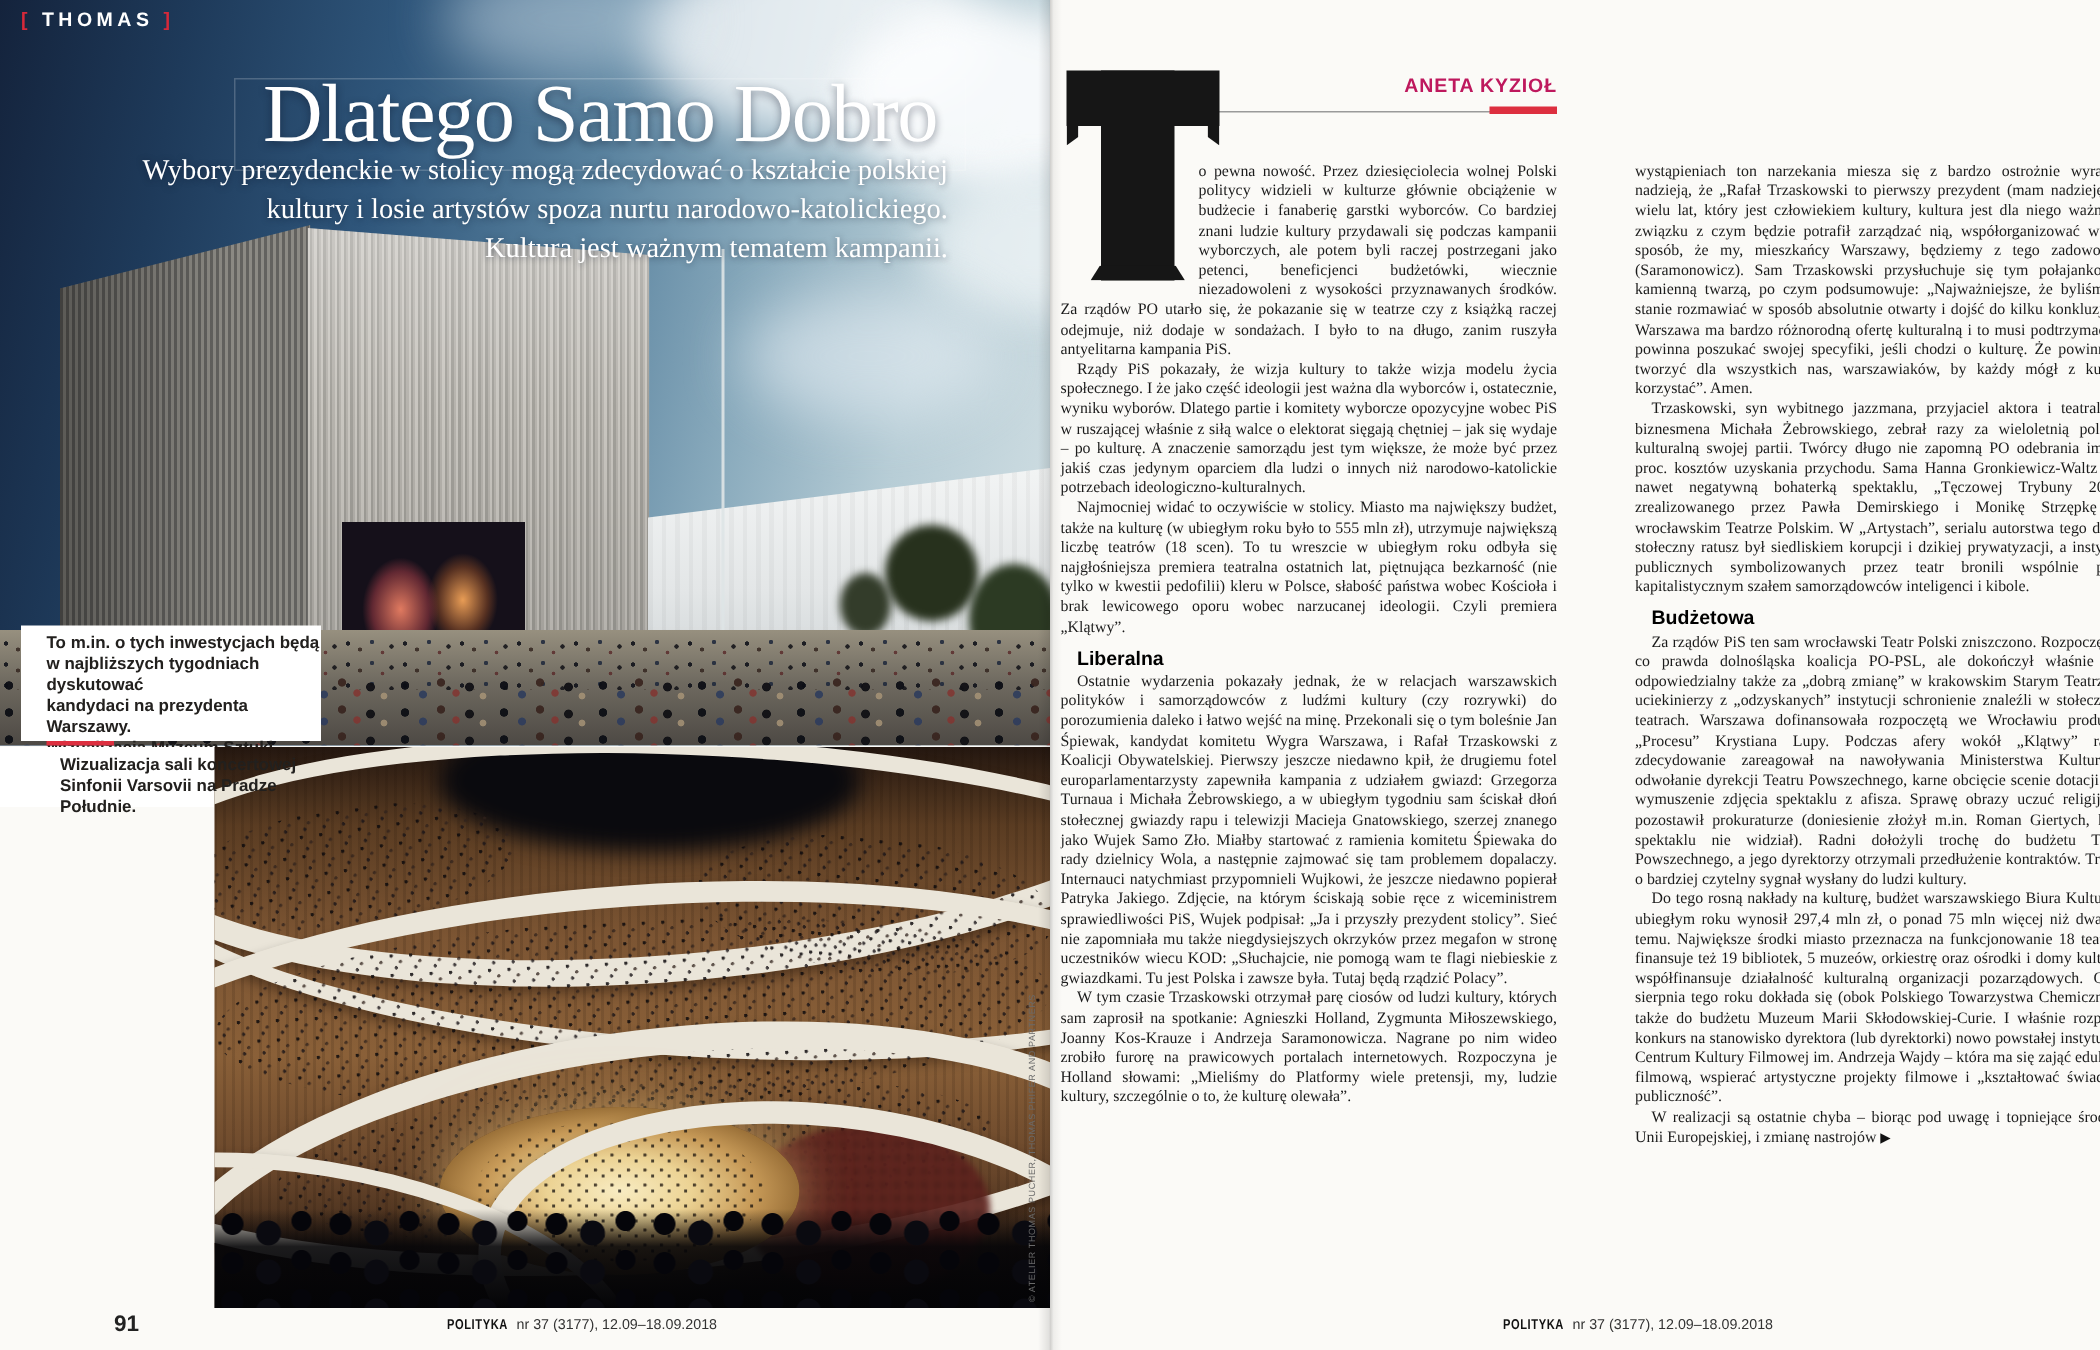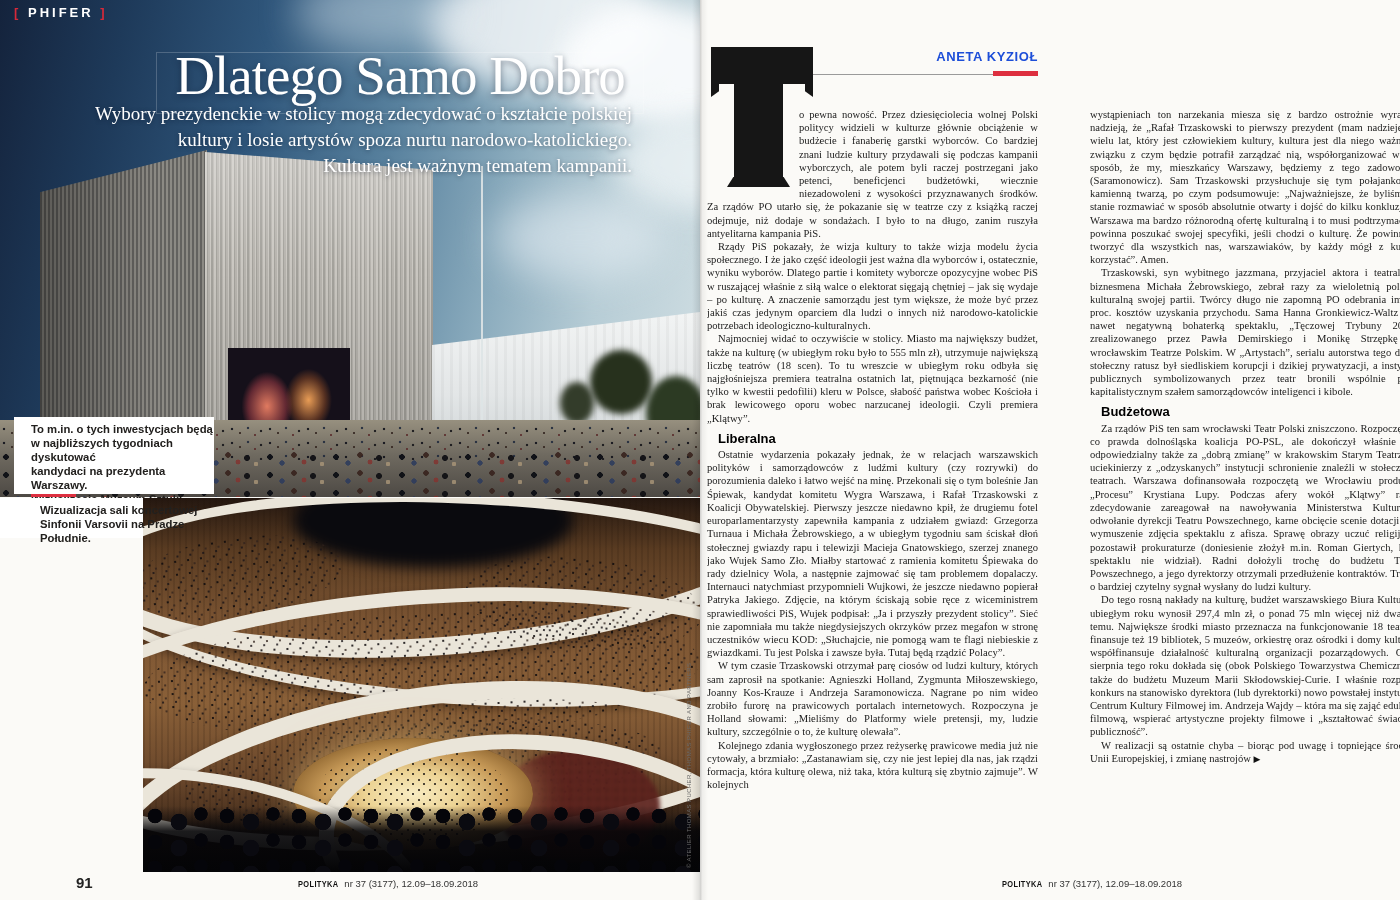--- a/index.html
+++ b/index.html
@@ -126,21 +126,21 @@
     transform:rotate(-90deg);transform-origin:0 0;white-space:nowrap;}
 
   
   #gutter{left:692px;top:0;width:16px;height:900px;
     background:linear-gradient(90deg,rgba(0,0,0,0),rgba(0,0,0,.10) 45%,rgba(0,0,0,.16) 52%,rgba(0,0,0,.05) 65%,rgba(0,0,0,0));}
 
   
   #author-line{left:806px;top:74px;width:232px;height:1px;background:#9a9a9a;}
   #author-red{left:993px;top:71px;width:45px;height:5px;}
   #author{left:838px;top:49px;width:200px;text-align:right;font-size:13px;font-weight:bold;
-    letter-spacing:.6px;color:#1d4ed8;}
+    letter-spacing:.6px;color:#be185d;}
   .tpart{background:#161616;position:absolute;}
   #t-bar{left:711px;top:47px;width:102px;height:37px;}
   #t-stem{left:734px;top:47px;width:49px;height:140px;}
   #t-base{left:727px;top:177px;width:63px;height:10px;clip-path:polygon(10% 0,90% 0,100% 100%,0 100%);}
   #t-ser1{left:711px;top:84px;width:8px;height:13px;clip-path:polygon(0 0,100% 0,100% 55%,0 100%);}
   #t-ser2{left:805px;top:84px;width:8px;height:13px;clip-path:polygon(0 0,100% 0,100% 100%,0 55%);}
 
   .col{position:absolute;top:108px;width:331px;height:772px;overflow:hidden;
     font-family:"Liberation Serif",serif;font-size:10.6px;line-height:13.2px;
     text-align:justify;color:#1b1b1b;}
@@ -184,21 +184,21 @@
       <div id="base-glow"></div>
       <div id="mast"></div>
       <div class="tree" id="tr1"></div>
       <div class="tree" id="tr2"></div>
       <div class="tree" id="tr3"></div>
       <div id="pave"></div>
       <div class="crowd" id="crowd-far"></div>
       <div class="crowd" id="crowd-near"></div>
     </div>
 
-    <div id="kultura-tag" class="abs"><span class="brk">[</span> <span>PHIFER</span> <span class="brk">]</span></div>
+    <div id="kultura-tag" class="abs"><span class="brk">[</span> <span>THOMAS</span> <span class="brk">]</span></div>
 
     <div id="headline-box" class="abs"></div>
     <div id="headline" class="abs">Dlatego Samo Dobro</div>
     <div id="standfirst" class="abs">Wybory prezydenckie w stolicy mogą zdecydować o kształcie polskiej
 kultury i losie artystów spoza nurtu narodowo-katolickiego.
 Kultura jest ważnym tematem kampanii.</div>
 
     <div id="capbox1" class="abs cap-box"></div>
     <div id="caption1" class="abs">To m.in. o tych inwestycjach będą
 w najbliższych tygodniach dyskutować
@@ -246,21 +246,20 @@
     <div class="tpart" id="t-ser1"></div>
     <div class="tpart" id="t-ser2"></div>
 
     <div id="col1" class="col">
       <p><span class="dc-spacer"></span><span>o pewna nowość. Przez dziesięciolecia wolnej Polski politycy widzieli w kulturze głównie obciążenie w budżecie i fanaberię garstki wyborców. Co bardziej znani ludzie kultury przydawali się podczas kampanii wyborczych, ale potem byli raczej postrzegani jako petenci, beneficjenci budżetówki, wiecznie niezadowoleni z wysokości przyznawanych środków. Za rządów PO utarło się, że pokazanie się w teatrze czy z książką raczej odejmuje, niż dodaje w sondażach. I było to na długo, zanim ruszyła antyelitarna kampania PiS.</span></p>
       <p class="ind">Rządy PiS pokazały, że wizja kultury to także wizja modelu życia społecznego. I że jako część ideologii jest ważna dla wyborców i, ostatecznie, wyniku wyborów. Dlatego partie i komitety wyborcze opozycyjne wobec PiS w ruszającej właśnie z siłą walce o elektorat sięgają chętniej – jak się wydaje – po kulturę. A znaczenie samorządu jest tym większe, że może być przez jakiś czas jedynym oparciem dla ludzi o innych niż narodowo-katolickie potrzebach ideologiczno-kulturalnych.</p>
       <p class="ind">Najmocniej widać to oczywiście w stolicy. Miasto ma największy budżet, także na kulturę (w ubiegłym roku było to 555 mln zł), utrzymuje największą liczbę teatrów (18 scen). To tu wreszcie w ubiegłym roku odbyła się najgłośniejsza premiera teatralna ostatnich lat, piętnująca bezkarność (nie tylko w kwestii pedofilii) kleru w Polsce, słabość państwa wobec Kościoła i brak lewicowego oporu wobec narzucanej ideologii. Czyli premiera „Klątwy”.</p>
       <h4 class="subhead">Liberalna</h4>
       <p class="ind">Ostatnie wydarzenia pokazały jednak, że w relacjach warszawskich polityków i samorządowców z ludźmi kultury (czy rozrywki) do porozumienia daleko i łatwo wejść na minę. Przekonali się o tym boleśnie Jan Śpiewak, kandydat komitetu Wygra Warszawa, i Rafał Trzaskowski z Koalicji Obywatelskiej. Pierwszy jeszcze niedawno kpił, że drugiemu fotel europarlamentarzysty zapewniła kampania z udziałem gwiazd: Grzegorza Turnaua i Michała Żebrowskiego, a w ubiegłym tygodniu sam ściskał dłoń stołecznej gwiazdy rapu i telewizji Macieja Gnatowskiego, szerzej znanego jako Wujek Samo Zło. Miałby startować z ramienia komitetu Śpiewaka do rady dzielnicy Wola, a następnie zajmować się tam problemem dopalaczy. Internauci natychmiast przypomnieli Wujkowi, że jeszcze niedawno popierał Patryka Jakiego. Zdjęcie, na którym ściskają sobie ręce z wiceministrem sprawiedliwości PiS, Wujek podpisał: „Ja i przyszły prezydent stolicy”. Sieć nie zapomniała mu także niegdysiejszych okrzyków przez megafon w stronę uczestników wiecu KOD: „Słuchajcie, nie pomogą wam te flagi niebieskie z gwiazdkami. Tu jest Polska i zawsze była. Tutaj będą rządzić Polacy”.</p>
       <p class="ind">W tym czasie Trzaskowski otrzymał parę ciosów od ludzi kultury, których sam zaprosił na spotkanie: Agnieszki Holland, Zygmunta Miłoszewskiego, Joanny Kos-Krauze i Andrzeja Saramonowicza. Nagrane po nim wideo zrobiło furorę na prawicowych portalach internetowych. Rozpoczyna je Holland słowami: „Mieliśmy do Platformy wiele pretensji, my, ludzie kultury, szczególnie o to, że kulturę olewała”.</p>
-      <p class="ind">Kolejnego zdania wygłoszonego przez reżyserkę prawicowe media już nie cytowały, a brzmiało: „Zastanawiam się, czy nie jest lepiej dla nas, jak rządzi formacja, która kulturę olewa, niż taka, która kulturą się zbytnio zajmuje”. W kolejnych</p>
     </div>
 
     <div id="col2" class="col">
       <p>wystąpieniach ton narzekania miesza się z bardzo ostrożnie wyrażaną nadzieją, że „Rafał Trzaskowski to pierwszy prezydent (mam nadzieję) od wielu lat, który jest człowiekiem kultury, kultura jest dla niego ważna, w związku z czym będzie potrafił zarządzać nią, współorganizować w taki sposób, że my, mieszkańcy Warszawy, będziemy z tego zadowoleni” (Saramonowicz). Sam Trzaskowski przysłuchuje się tym połajankom z kamienną twarzą, po czym podsumowuje: „Najważniejsze, że byliśmy w stanie rozmawiać w sposób absolutnie otwarty i dojść do kilku konkluzji: że Warszawa ma bardzo różnorodną ofertę kulturalną i to musi podtrzymać. Że powinna poszukać swojej specyfiki, jeśli chodzi o kulturę. Że powinna ją tworzyć dla wszystkich nas, warszawiaków, by każdy mógł z kultury korzystać”. Amen.</p>
       <p class="ind">Trzaskowski, syn wybitnego jazzmana, przyjaciel aktora i teatralnego biznesmena Michała Żebrowskiego, zebrał razy za wieloletnią politykę kulturalną swojej partii. Twórcy długo nie zapomną PO odebrania im 50-proc. kosztów uzyskania przychodu. Sama Hanna Gronkiewicz-Waltz była nawet negatywną bohaterką spektaklu, „Tęczowej Trybuny 2012”, zrealizowanego przez Pawła Demirskiego i Monikę Strzępkę we wrocławskim Teatrze Polskim. W „Artystach”, serialu autorstwa tego duetu, stołeczny ratusz był siedliskiem korupcji i dzikiej prywatyzacji, a instytucji publicznych symbolizowanych przez teatr bronili wspólnie przed kapitalistycznym szałem samorządowców inteligenci i kibole.</p>
       <h4 class="subhead">Budżetowa</h4>
       <p class="ind">Za rządów PiS ten sam wrocławski Teatr Polski zniszczono. Rozpoczęła to co prawda dolnośląska koalicja PO-PSL, ale dokończył właśnie PiS, odpowiedzialny także za „dobrą zmianę” w krakowskim Starym Teatrze. A uciekinierzy z „odzyskanych” instytucji schronienie znaleźli w stołecznych teatrach. Warszawa dofinansowała rozpoczętą we Wrocławiu produkcję „Procesu” Krystiana Lupy. Podczas afery wokół „Klątwy” ratusz zdecydowanie zareagował na nawoływania Ministerstwa Kultury o odwołanie dyrekcji Teatru Powszechnego, karne obcięcie scenie dotacji albo wymuszenie zdjęcia spektaklu z afisza. Sprawę obrazy uczuć religijnych pozostawił prokuraturze (doniesienie złożył m.in. Roman Giertych, który spektaklu nie widział). Radni dołożyli trochę do budżetu Teatru Powszechnego, a jego dyrektorzy otrzymali przedłużenie kontraktów. Trudno o bardziej czytelny sygnał wysłany do ludzi kultury.</p>
       <p class="ind">Do tego rosną nakłady na kulturę, budżet warszawskiego Biura Kultury w ubiegłym roku wynosił 297,4 mln zł, o ponad 75 mln więcej niż dwa lata temu. Największe środki miasto przeznacza na funkcjonowanie 18 teatrów, finansuje też 19 bibliotek, 5 muzeów, orkiestrę oraz ośrodki i domy kultury i współfinansuje działalność kulturalną organizacji pozarządowych. Od 1 sierpnia tego roku dokłada się (obok Polskiego Towarzystwa Chemicznego) także do budżetu Muzeum Marii Skłodowskiej-Curie. I właśnie rozpisało konkurs na stanowisko dyrektora (lub dyrektorki) nowo powstałej instytucji – Centrum Kultury Filmowej im. Andrzeja Wajdy – która ma się zająć edukacją filmową, wspierać artystyczne projekty filmowe i „kształtować świadomą publiczność”.</p>
       <p class="ind"><span>W realizacji są ostatnie chyba – biorąc pod uwagę i topniejące środki z Unii Europejskiej, i zmianę nastrojów </span><span class="cont-mark">▶</span></p>
     </div>

